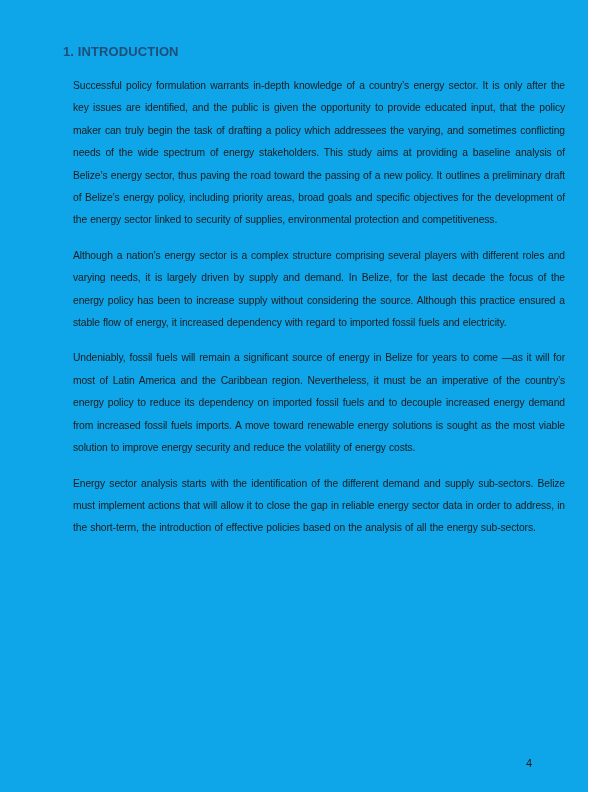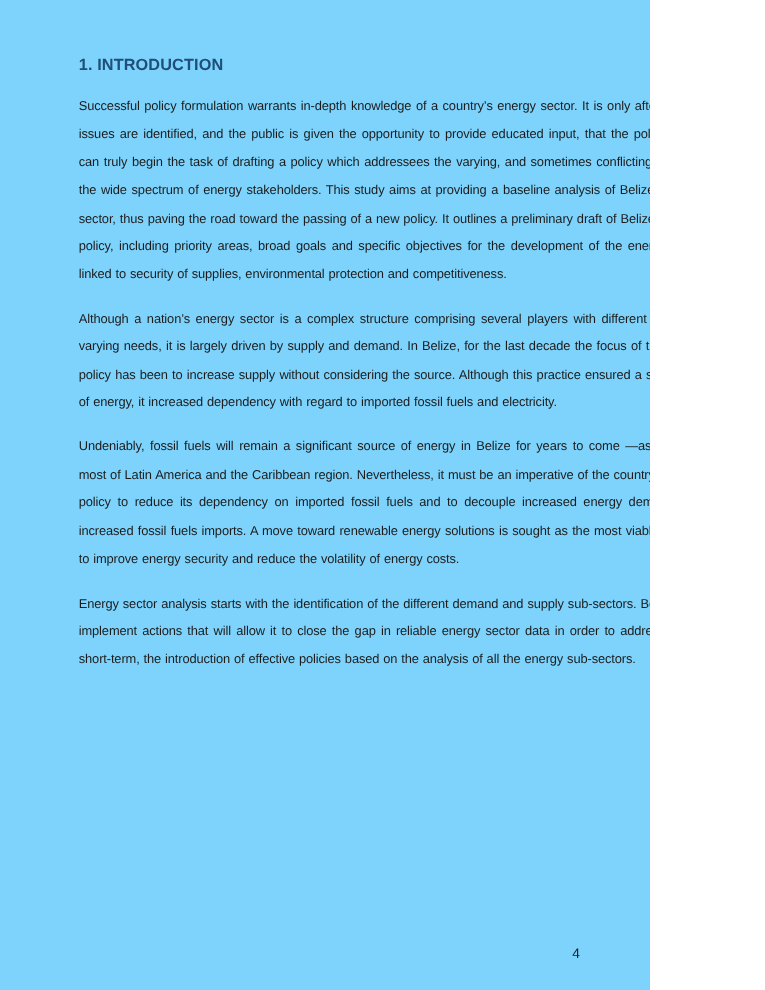--- a/index.html
+++ b/index.html
@@ -2,43 +2,43 @@
 <html><head>
 <meta charset="utf-8">
 <style>
   html, body {
     margin: 0;
     padding: 0;
     background: #ffffff;
   }
   .page {
     position: relative;
-    width: 520px;
+    width: 588px;
     height: 792px;
-    background: #7dd3fc;
+    background: #0ea5e9;
     font-family: "Liberation Sans", sans-serif;
     color: #1c1c1c;
     overflow: hidden;
     box-sizing: border-box;
   }
   .content {
     position: absolute;
     left: 63px;
     top: 44px;
     width: 502px;
   }
   .section-heading {
     margin: 0 0 16px 0;
     font-size: 13px;
     font-weight: bold;
     letter-spacing: 0.1px;
     
   }
   .body-paragraph {
-    margin: 0 0 13px 0;
+    margin: 0 0 13px 10px;
     font-size: 10.3px;
     line-height: 22.4px;
     text-align: justify;
     letter-spacing: -0.1px;
     word-spacing: 0.4px;
   }
   .page-number {
     position: absolute;
     top: 757px;
     right: 56px;

